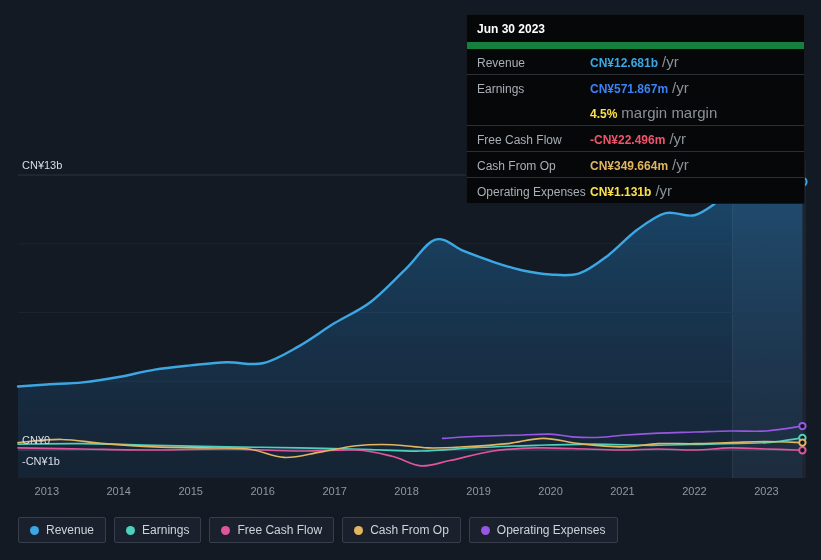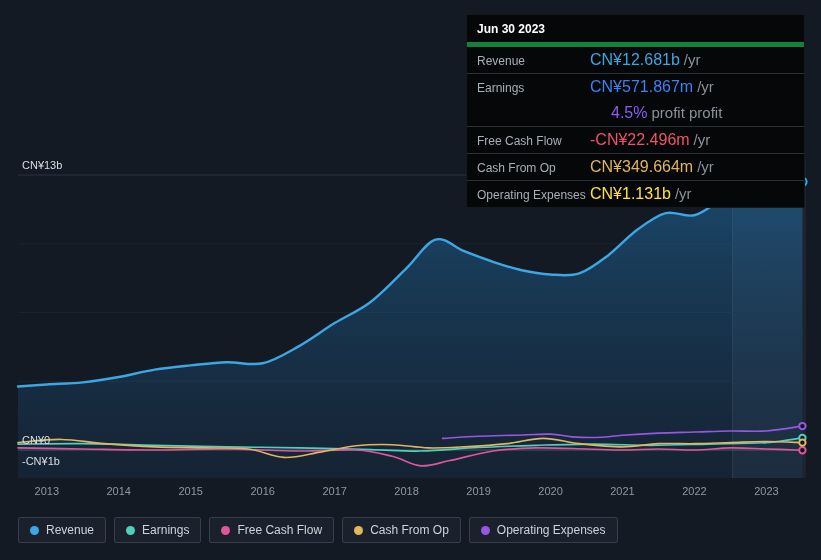--- a/index.html
+++ b/index.html
@@ -2,25 +2,25 @@
 <html><head>
 <meta charset="utf-8">
 <style>
   html,body{margin:0;padding:0;background:#10151d;}
   body{font-family:"Liberation Sans", sans-serif;}
   .screen{position:relative;width:821px;height:560px;background:#141a24;overflow:hidden;}
   #chart-svg{position:absolute;left:0;top:0;display:block;}
   #chart-svg text{font-family:"Liberation Sans", sans-serif;}
   
   .tooltip{position:absolute;left:466px;top:14px;width:339px;background:#060708;border:1px solid #15181d;box-sizing:border-box;}
-  .tt-header{padding:7px 10px 6px 10px;color:#ffffff;font-size:12px;font-weight:bold;border-bottom:5px solid #15803d;}
+  .tt-header{padding:7px 10px 6px 10px;color:#ffffff;font-size:12px;font-weight:bold;border-bottom:7px solid #15803d;}
   .tt-row{display:flex;align-items:baseline;padding:4px 10px;}
   .tt-row.divider{border-bottom:1px solid #2b2f36;}
   .tt-label{flex:0 0 113px;color:#a9afb8;font-size:12px;}
-  .tt-value{font-size:16px;font-weight:normal;}
+  .tt-value{font-size:12px;font-weight:bold;}
   .tt-suffix{color:#8b919a;font-size:15px;margin-left:4px;}
   
   .legend{position:absolute;left:18px;top:517px;display:flex;gap:8px;}
   .legend-item{display:flex;align-items:center;gap:7px;padding:5px 11px;background:#1b212c;border:1px solid #373e4c;border-radius:2px;cursor:pointer;}
   .legend-dot{width:9px;height:9px;border-radius:50%;flex:0 0 auto;}
   .legend-label{color:#cdd3da;font-size:12px;white-space:nowrap;}
 </style>
 </head>
 <body>
 
@@ -77,22 +77,22 @@
     </div>
 
     <div class="tt-row">
       <span class="tt-label">Earnings</span>
       <span class="tt-value" style="color: #3b82f6;">CN¥571.867m</span>
       <span class="tt-suffix">/yr</span>
     </div>
 
     <div class="tt-row divider">
       <span class="tt-label"></span>
-      <span class="tt-value" style="color: #8b5cf6; margin-left: 21px;">4.5%</span>
-      <span class="tt-suffix">profit profit</span>
+      <span class="tt-value" style="color: #fde047;">4.5%</span>
+      <span class="tt-suffix">margin margin</span>
     </div>
 
     <div class="tt-row divider">
       <span class="tt-label">Free Cash Flow</span>
       <span class="tt-value" style="color: rgb(240, 83, 107);">-CN¥22.496m</span>
       <span class="tt-suffix">/yr</span>
     </div>
 
     <div class="tt-row divider">
       <span class="tt-label">Cash From Op</span>

